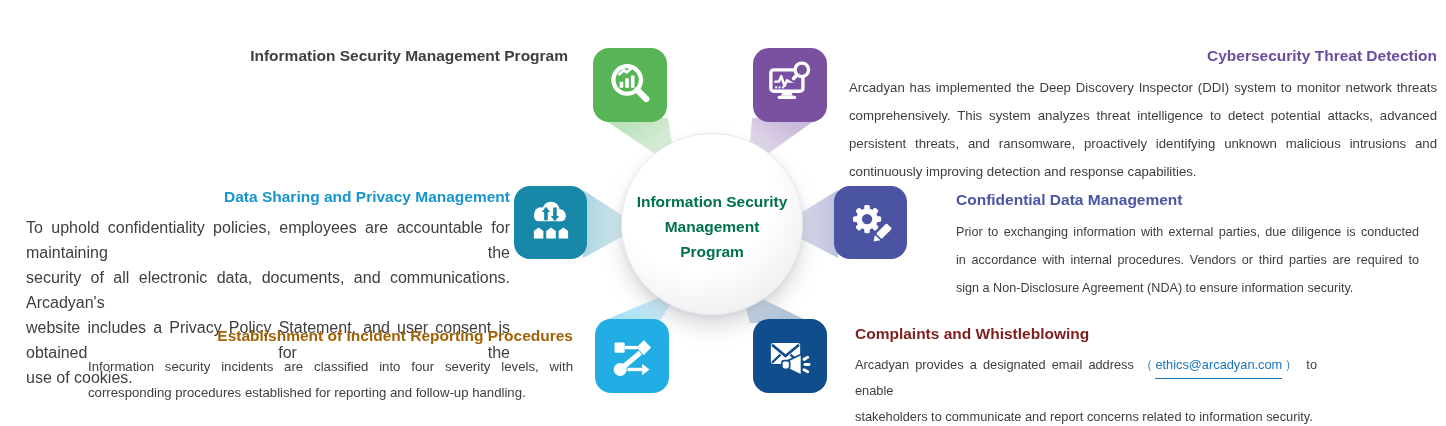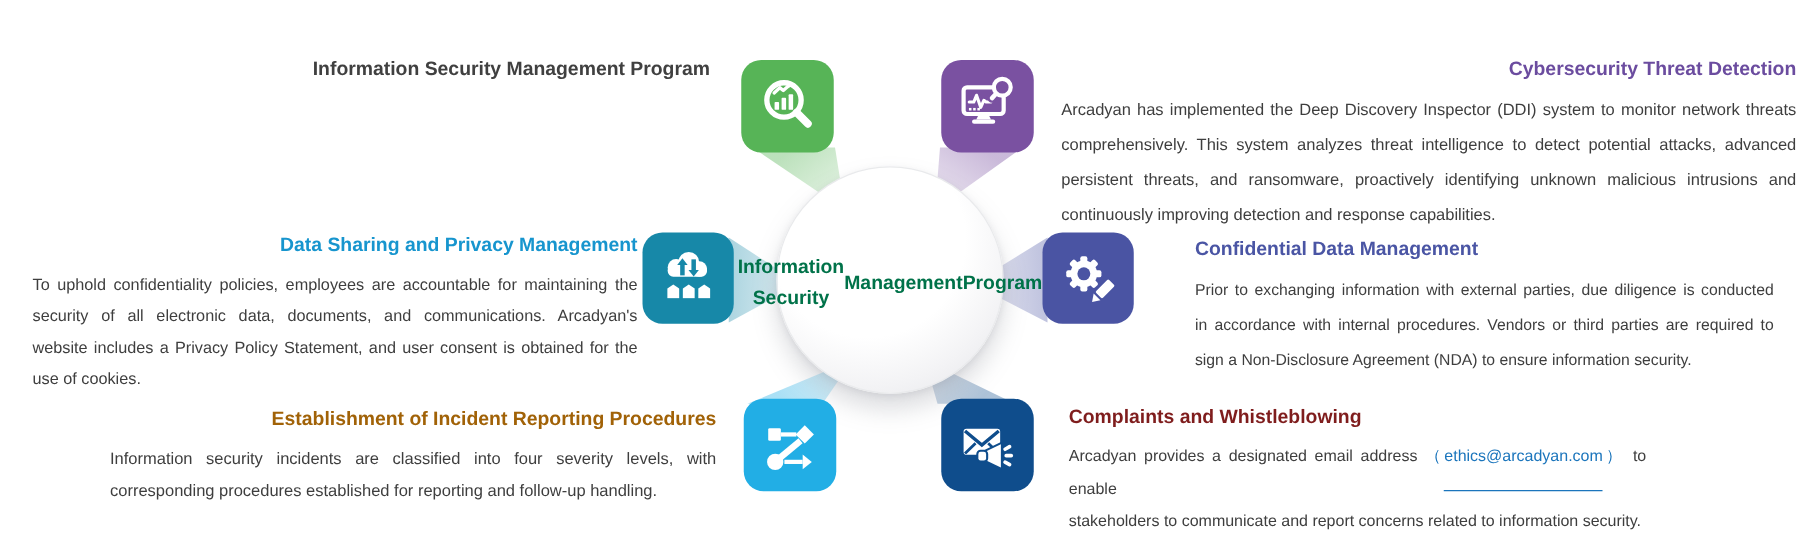--- a/index.html
+++ b/index.html
@@ -9,34 +9,34 @@
   }
   
   .block{position:absolute;}
   .block .title{font-weight:700;font-size:15.5px;line-height:22px;margin:0 0 7px 0;}
   .block.left .title{text-align:right;}
   .block.right .title{text-align:left;}
   .body{color:#3E3E3E;}
   .jline{text-align:justify;text-align-last:justify;text-justify:inter-word;line-height:28px;}
   .jline.last{text-align-last:left;}
   #blk-tl{left:115px;top:45px;width:453px;}   #blk-tl .body{font-size:13.2px;}
-  #blk-ml{left:26px;top:186px;width:484px;}   #blk-ml .body{font-size:13px;} #blk-ml .jline{line-height:25px;}
+  #blk-ml{left:26px;top:186px;width:484px;}   #blk-ml .body{font-size:16px;} #blk-ml .jline{line-height:25px;}
   #blk-bl{left:88px;top:325px;width:485px;}   #blk-bl .body{font-size:13.2px;} #blk-bl .jline{line-height:26px;}
   #blk-tr{left:849px;top:45px;width:588px;}   #blk-tr .body{font-size:13.2px;}
   #blk-mr{left:956px;top:189px;width:463px;}  #blk-mr .body{font-size:12.6px;}
   #blk-br{left:855px;top:323px;width:462px;}  #blk-br .body{font-size:12.8px;} #blk-br .jline{line-height:26px;}
-  .email-link{text-decoration:none;border-bottom:1.5px solid #1B75BC;padding-bottom:20px;cursor:pointer;}
+  .email-link{text-decoration:none;border-bottom:1.5px solid #1B75BC;padding-bottom:6px;cursor:pointer;}
   
   .connectors{position:absolute;left:500px;top:30px;pointer-events:none;}
   #hub-circle{
     position:absolute;left:621px;top:133px;width:182px;height:182px;border-radius:50%;
     background:radial-gradient(circle at 40% 32%, #ffffff 48%, #f3f3f5 72%, #e2e3e7 100%);
     border:1px solid #e9eaec;
     box-shadow:0 12px 20px rgba(125,130,140,0.28), 0 2px 5px rgba(125,130,140,0.15);
-    display:flex;flex-direction:row;align-items:center;justify-content:center;
+    display:flex;flex-direction:column;align-items:center;justify-content:center;
     text-align:center;padding-top:4px;box-sizing:border-box;
   }
   .hub-line{font-weight:700;font-size:15.5px;line-height:25px;}
   
   .tile{position:absolute;border-radius:16px;display:flex;align-items:center;justify-content:center;}
   #tile-green {left:593px;top:48px; width:74px;height:74px;}
   #tile-purple{left:753px;top:48px; width:74px;height:74px;}
   #tile-teal  {left:514px;top:186px;width:73px;height:73px;}
   #tile-indigo{left:834px;top:186px;width:73px;height:73px;}
   #tile-cyan  {left:595px;top:319px;width:74px;height:74px;}

